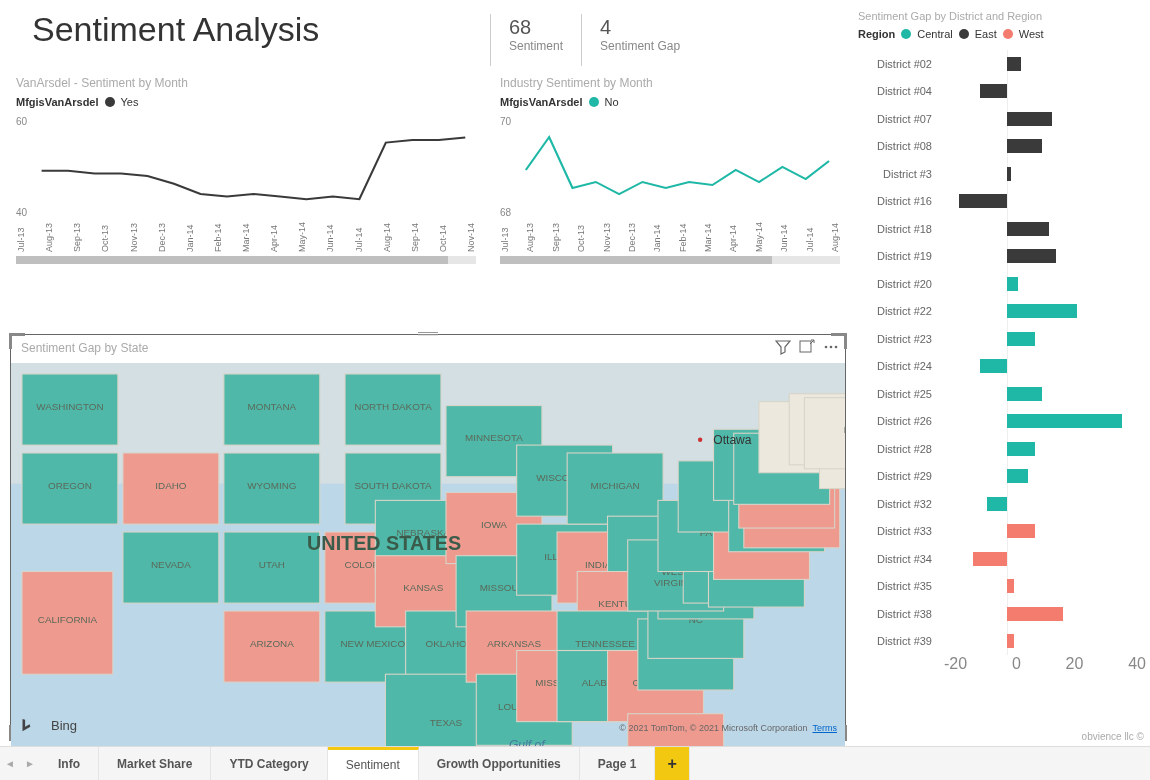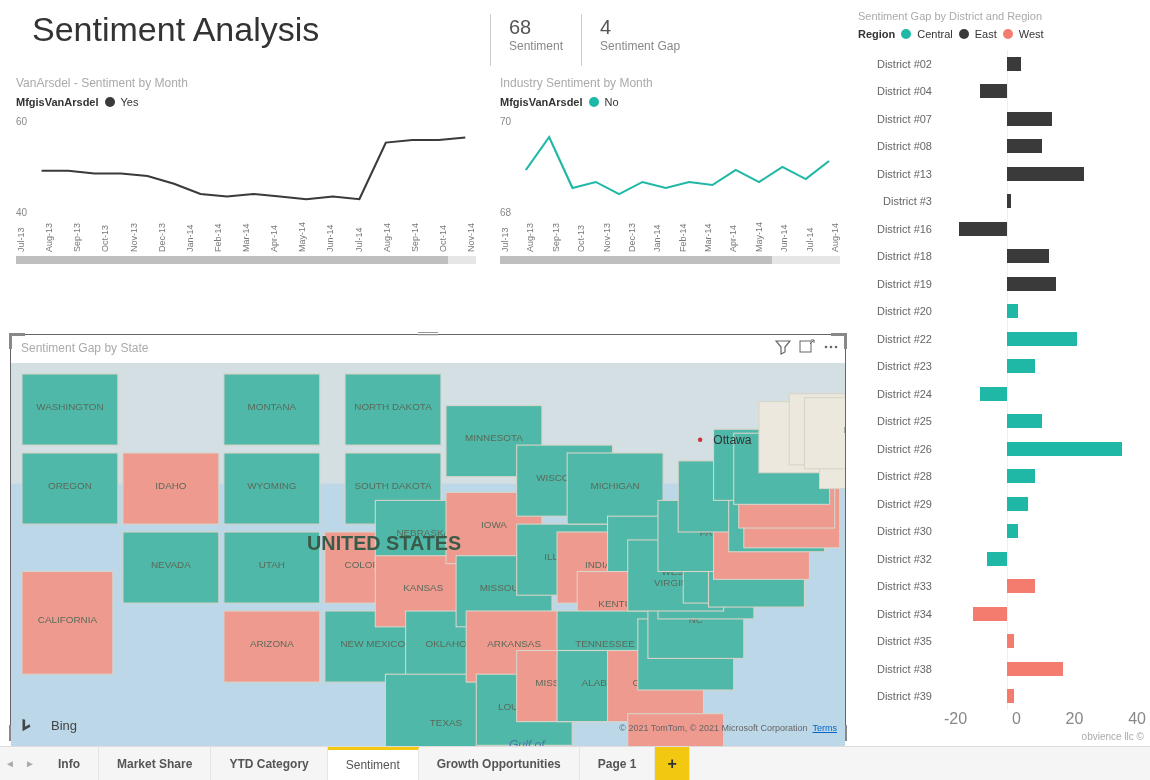--- a/index.html
+++ b/index.html
@@ -356,27 +356,20 @@
           </div>
         </div>
         <div class="bar-row">
           <div class="lbl">District #08</div>
           <div class="track">
             <div class="baseline" style="--zero:33.33333333333333%"></div>
             <div class="bar" style="left:33.33333333333333%;width:16.666666666666664%;background:#3a3a3a"></div>
           </div>
         </div>
         <div class="bar-row">
-          <div class="lbl">District #13</div>
-          <div class="track">
-            <div class="baseline" style="--zero:33.33333333333333%"></div>
-            <div class="bar" style="left:33.33333333333333%;width:36.666666666666664%;background:#3a3a3a"></div>
-          </div>
-        </div>
-        <div class="bar-row">
           <div class="lbl">District #3</div>
           <div class="track">
             <div class="baseline" style="--zero:33.33333333333333%"></div>
             <div class="bar" style="left:33.33333333333333%;width:1.6666666666666667%;background:#3a3a3a"></div>
           </div>
         </div>
         <div class="bar-row">
           <div class="lbl">District #16</div>
           <div class="track">
             <div class="baseline" style="--zero:33.33333333333333%"></div>
@@ -444,27 +437,20 @@
           <div class="track">
             <div class="baseline" style="--zero:33.33333333333333%"></div>
             <div class="bar" style="left:33.33333333333333%;width:13.333333333333334%;background:#1fb8a6"></div>
           </div>
         </div>
         <div class="bar-row">
           <div class="lbl">District #29</div>
           <div class="track">
             <div class="baseline" style="--zero:33.33333333333333%"></div>
             <div class="bar" style="left:33.33333333333333%;width:10%;background:#1fb8a6"></div>
-          </div>
-        </div>
-        <div class="bar-row">
-          <div class="lbl">District #30</div>
-          <div class="track">
-            <div class="baseline" style="--zero:33.33333333333333%"></div>
-            <div class="bar" style="left:33.33333333333333%;width:5%;background:#1fb8a6"></div>
           </div>
         </div>
         <div class="bar-row">
           <div class="lbl">District #32</div>
           <div class="track">
             <div class="baseline" style="--zero:33.33333333333333%"></div>
             <div class="bar" style="left:23.33333333333333%;width:10%;background:#1fb8a6"></div>
           </div>
         </div>
         <div class="bar-row">

